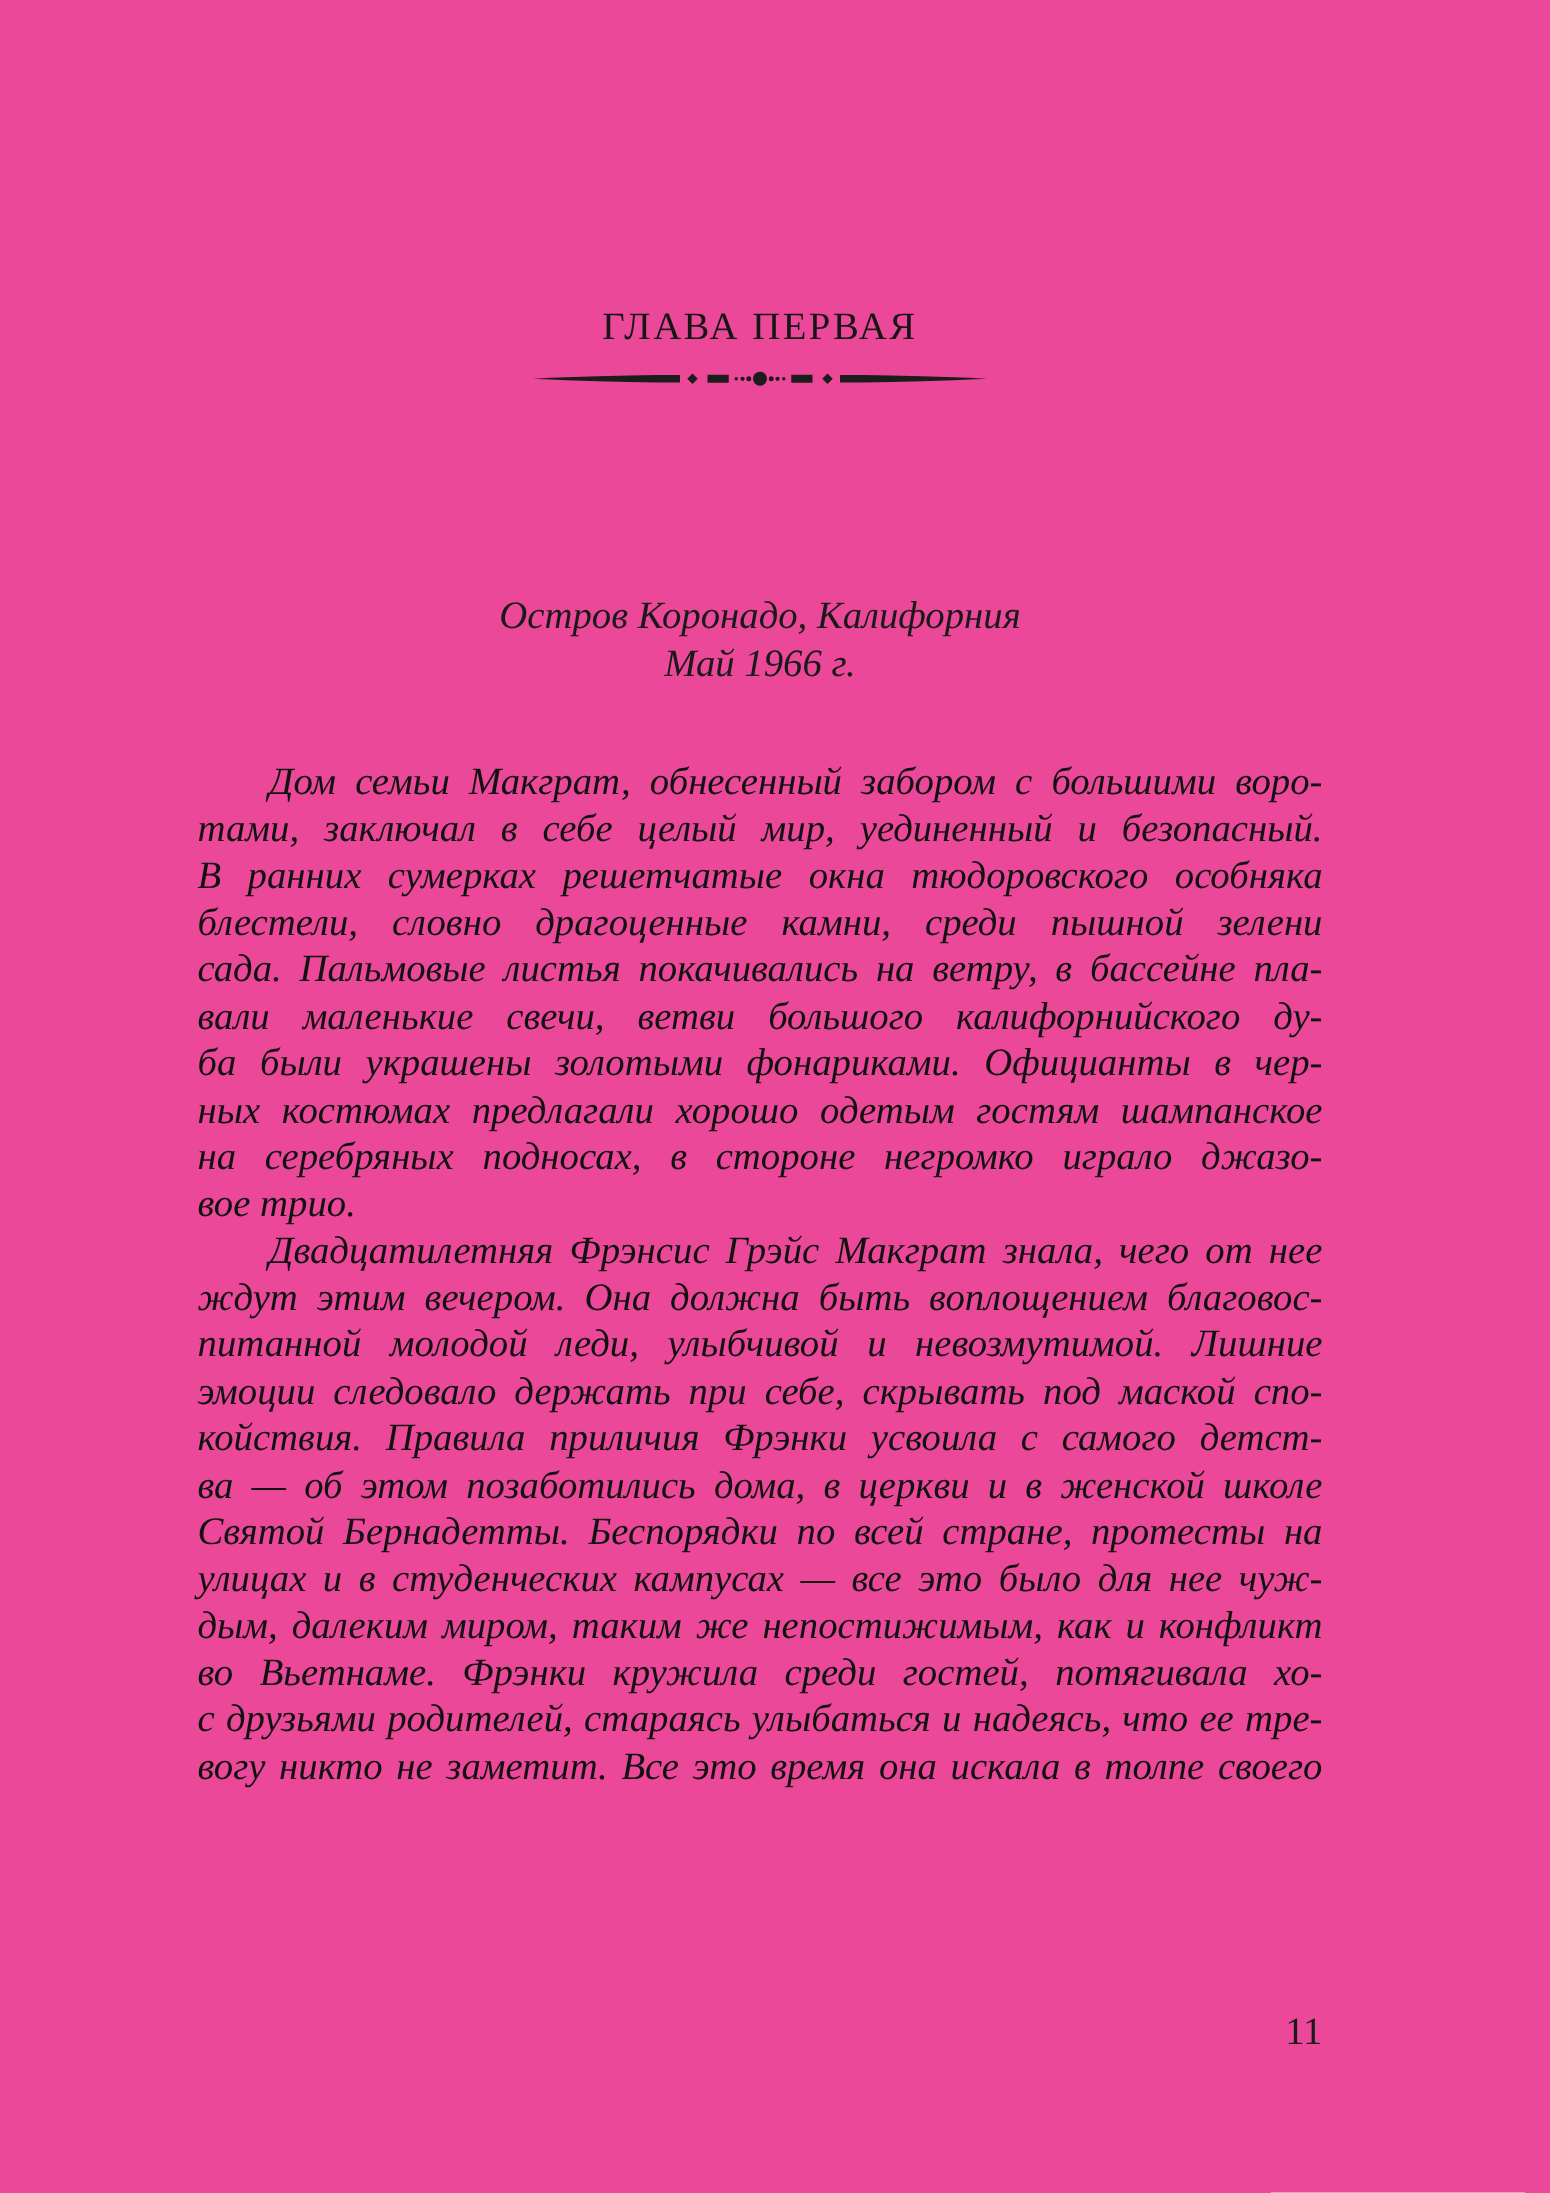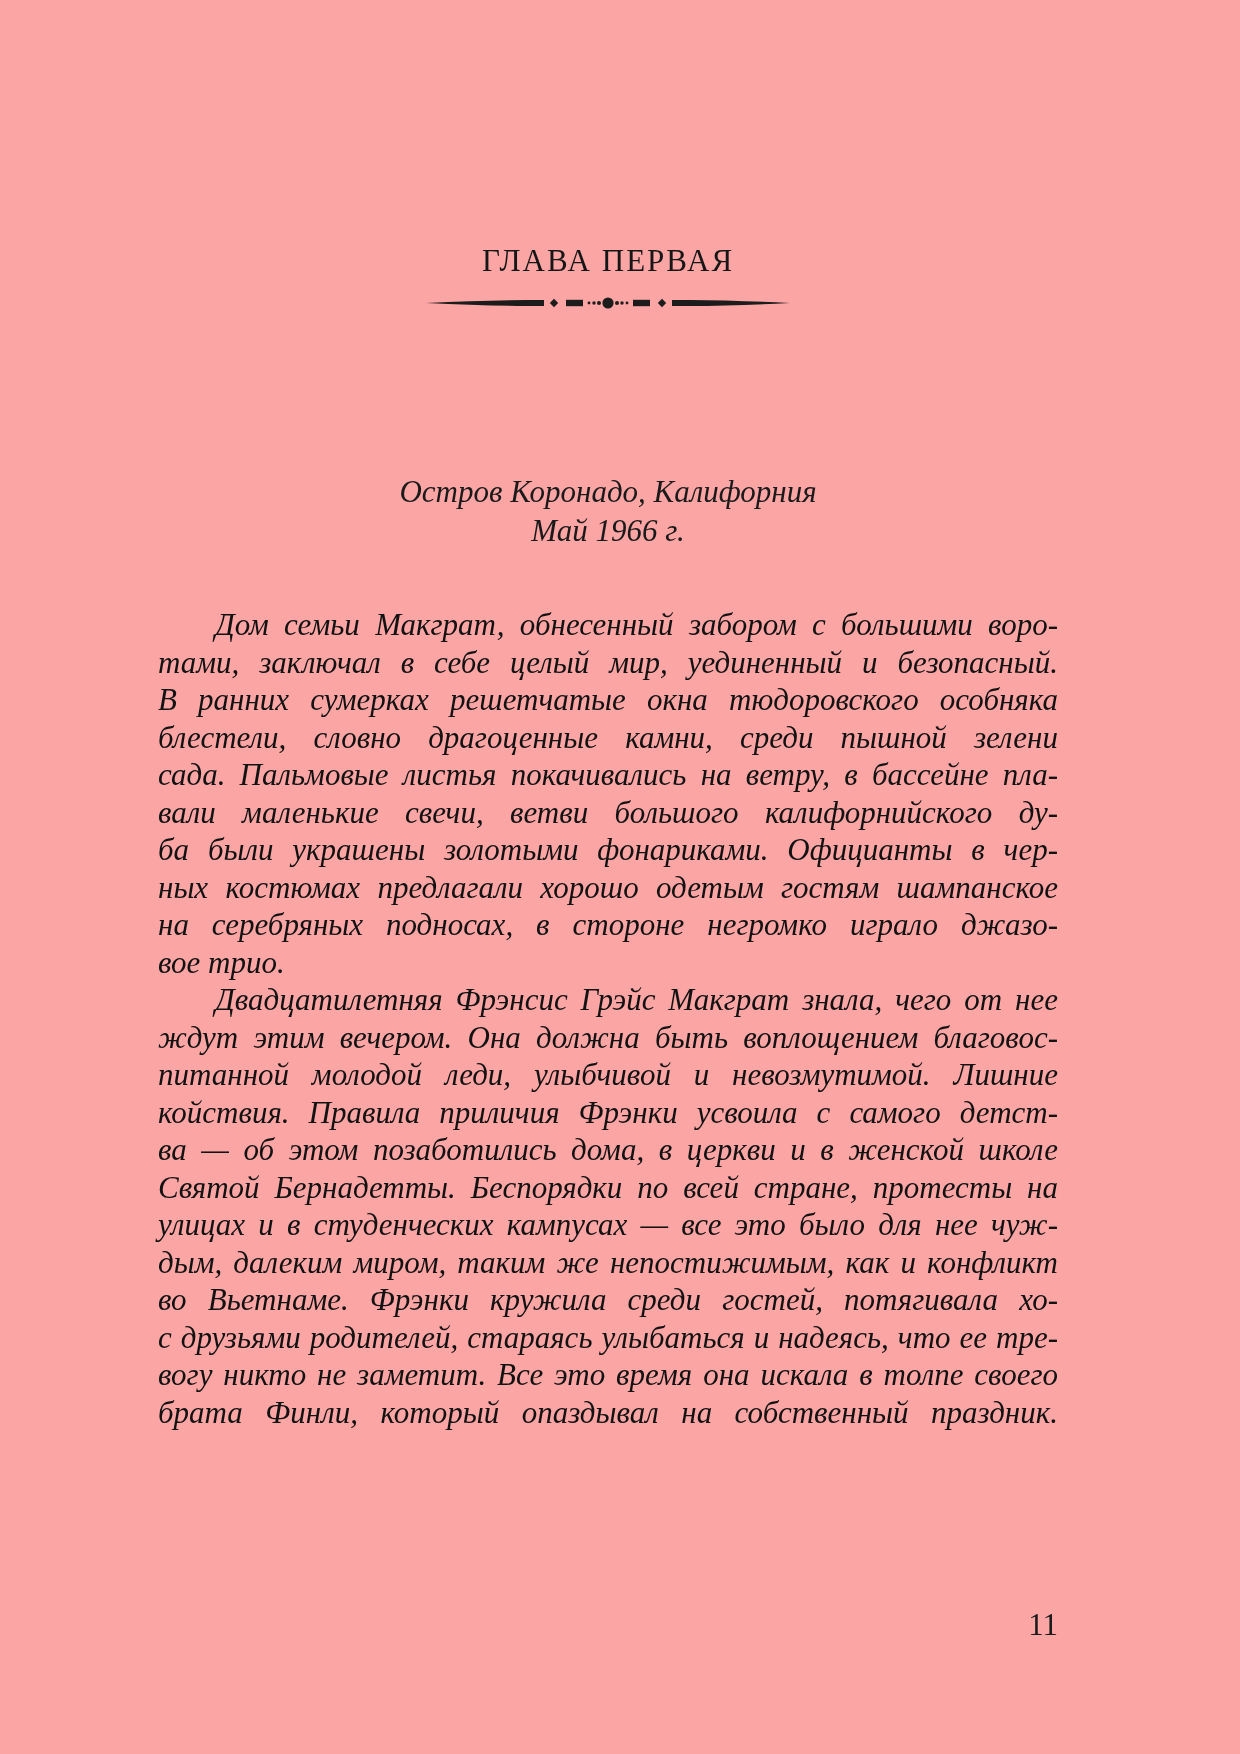--- a/index.html
+++ b/index.html
@@ -5,21 +5,21 @@
   html, body {
     margin: 0;
     padding: 0;
     background: #e8e8e8;
   }
   .page {
     position: relative;
     width: 1240px;
     height: 1754px;
     margin: 0 auto;
-    background: #fca5a5;
+    background: #ec4899;
     color: #141414;
     font-family: "Liberation Serif", "DejaVu Serif", serif;
     overflow: hidden;
   }
   .content {
     position: absolute;
     left: 158px;
     width: 900px;
   }
   .chapter-heading {
@@ -122,26 +122,26 @@
     <div class="line">блестели, словно драгоценные камни, среди пышной зелени</div>
     <div class="line">сада. Пальмовые листья покачивались на ветру, в бассейне пла-</div>
     <div class="line">вали маленькие свечи, ветви большого калифорнийского ду-</div>
     <div class="line">ба были украшены золотыми фонариками. Официанты в чер-</div>
     <div class="line">ных костюмах предлагали хорошо одетым гостям шампанское</div>
     <div class="line">на серебряных подносах, в стороне негромко играло джазо-</div>
     <div class="line para-end">вое трио.</div>
     <div class="line indent">Двадцатилетняя Фрэнсис Грэйс Макграт знала, чего от нее</div>
     <div class="line">ждут этим вечером. Она должна быть воплощением благовос-</div>
     <div class="line">питанной молодой леди, улыбчивой и невозмутимой. Лишние</div>
+    <div class="line">эмоции следовало держать при себе, скрывать под маской спо-</div>
     <div class="line">койствия. Правила приличия Фрэнки усвоила с самого детст-</div>
     <div class="line">ва — об этом позаботились дома, в церкви и в женской школе</div>
     <div class="line">Святой Бернадетты. Беспорядки по всей стране, протесты на</div>
     <div class="line">улицах и в студенческих кампусах — все это было для нее чуж-</div>
     <div class="line">дым, далеким миром, таким же непостижимым, как и конфликт</div>
     <div class="line">во Вьетнаме. Фрэнки кружила среди гостей, потягивала хо-</div>
     <div class="line">с друзьями родителей, стараясь улыбаться и надеясь, что ее тре-</div>
     <div class="line">вогу никто не заметит. Все это время она искала в толпе своего</div>
-    <div class="line">брата Финли, который опаздывал на собственный праздник.</div>
   </div>
 
   <div class="content page-number">11</div>
 
 </div>
 
 </body></html>

